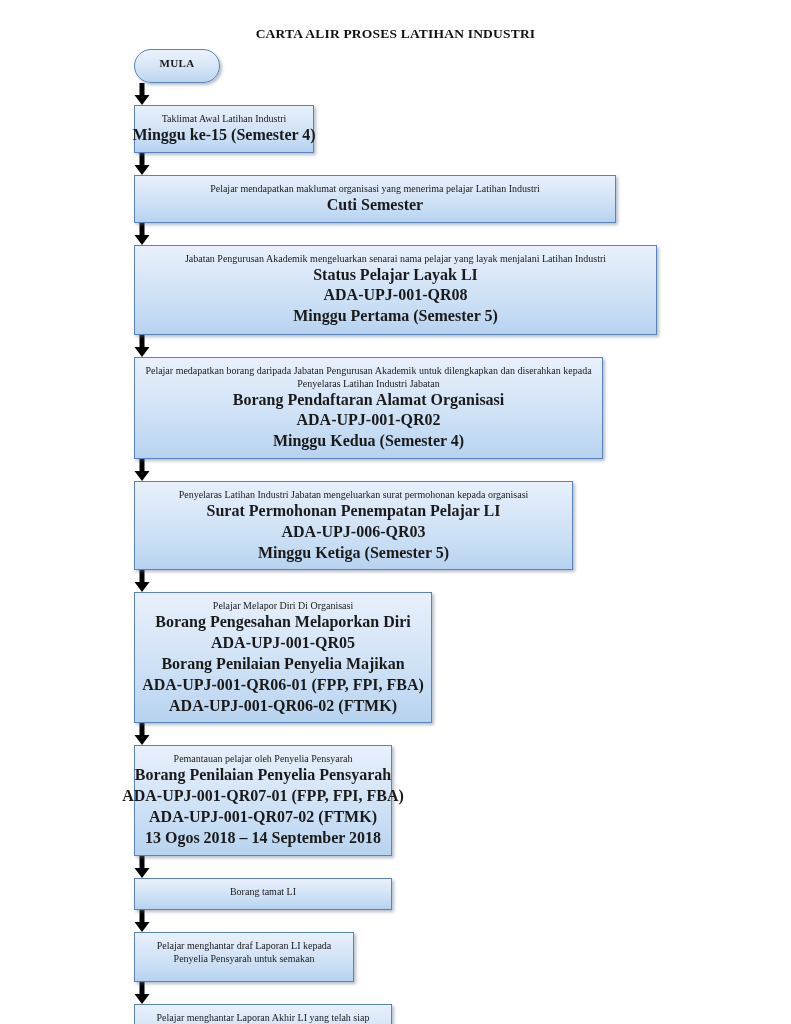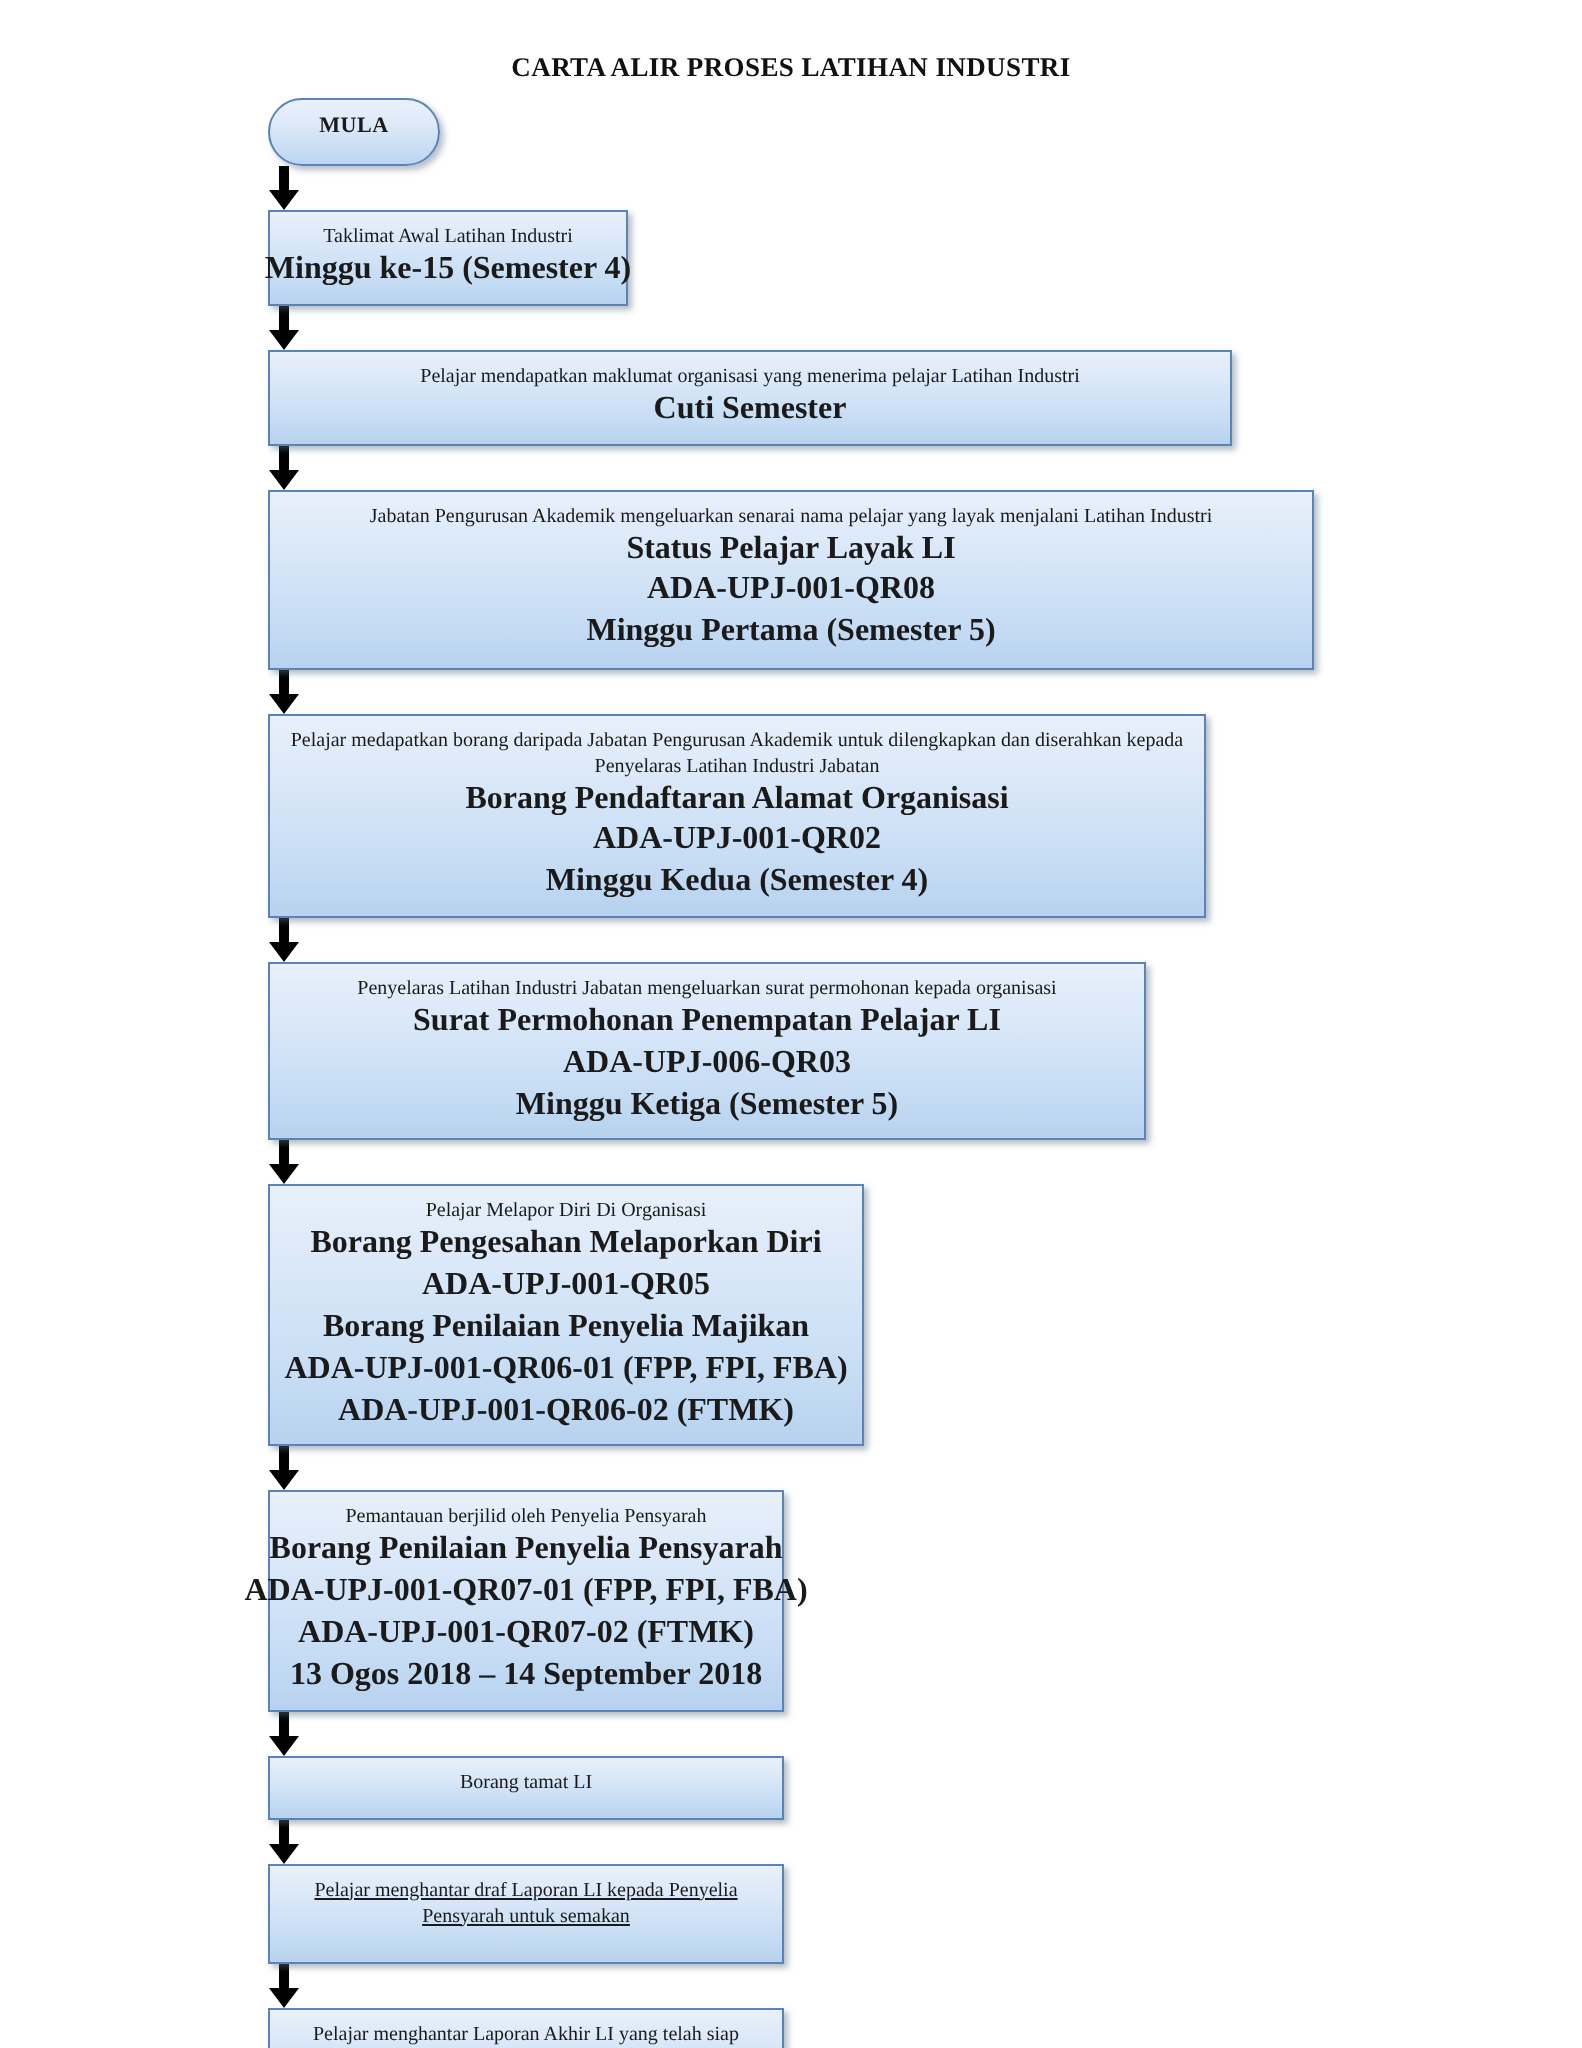--- a/index.html
+++ b/index.html
@@ -168,42 +168,42 @@
         <span class="line bold">ADA-UPJ-001-QR06-01 (FPP, FPI, FBA)</span>
         <span class="line bold">ADA-UPJ-001-QR06-02 (FTMK)</span>
       </div>
       <div class="arrow" style="height: 22px;">
         <svg width="16" height="22" viewBox="0 0 16 22">
           <rect x="5.5" y="0" width="5" height="13" fill="#000"></rect>
           <polygon points="0.5,12 15.5,12 8,22" fill="#000"></polygon>
         </svg>
       </div>
       <div class="node" style="width: 258px; min-height: 94px;">
-        <span class="line plain">Pemantauan berjilid oleh Penyelia Pensyarah</span>
+        <span class="line plain">Pemantauan pelajar oleh Penyelia Pensyarah</span>
         <span class="line bold">Borang Penilaian Penyelia Pensyarah</span>
         <span class="line bold">ADA-UPJ-001-QR07-01 (FPP, FPI, FBA)</span>
         <span class="line bold">ADA-UPJ-001-QR07-02 (FTMK)</span>
         <span class="line bold">13 Ogos 2018 – 14 September 2018</span>
       </div>
       <div class="arrow" style="height: 22px;">
         <svg width="16" height="22" viewBox="0 0 16 22">
           <rect x="5.5" y="0" width="5" height="13" fill="#000"></rect>
           <polygon points="0.5,12 15.5,12 8,22" fill="#000"></polygon>
         </svg>
       </div>
       <div class="node" style="width: 258px; min-height: 32px;">
         <span class="line plain">Borang tamat LI</span>
       </div>
       <div class="arrow" style="height: 22px;">
         <svg width="16" height="22" viewBox="0 0 16 22">
           <rect x="5.5" y="0" width="5" height="13" fill="#000"></rect>
           <polygon points="0.5,12 15.5,12 8,22" fill="#000"></polygon>
         </svg>
       </div>
-      <div class="node" style="width: 258px; min-height: 50px; text-decoration: underline;">
+      <div class="node" style="width: 220px; min-height: 50px;">
         <span class="line plain wrapped">Pelajar menghantar draf Laporan LI kepada Penyelia Pensyarah untuk semakan</span>
       </div>
       <div class="arrow" style="height: 22px;">
         <svg width="16" height="22" viewBox="0 0 16 22">
           <rect x="5.5" y="0" width="5" height="13" fill="#000"></rect>
           <polygon points="0.5,12 15.5,12 8,22" fill="#000"></polygon>
         </svg>
       </div>
       <div class="node" style="width: 258px; min-height: 52px;">
         <span class="line plain wrapped">Pelajar menghantar Laporan Akhir LI yang telah siap berjilid kepada Penyelia Pensyarah</span>

